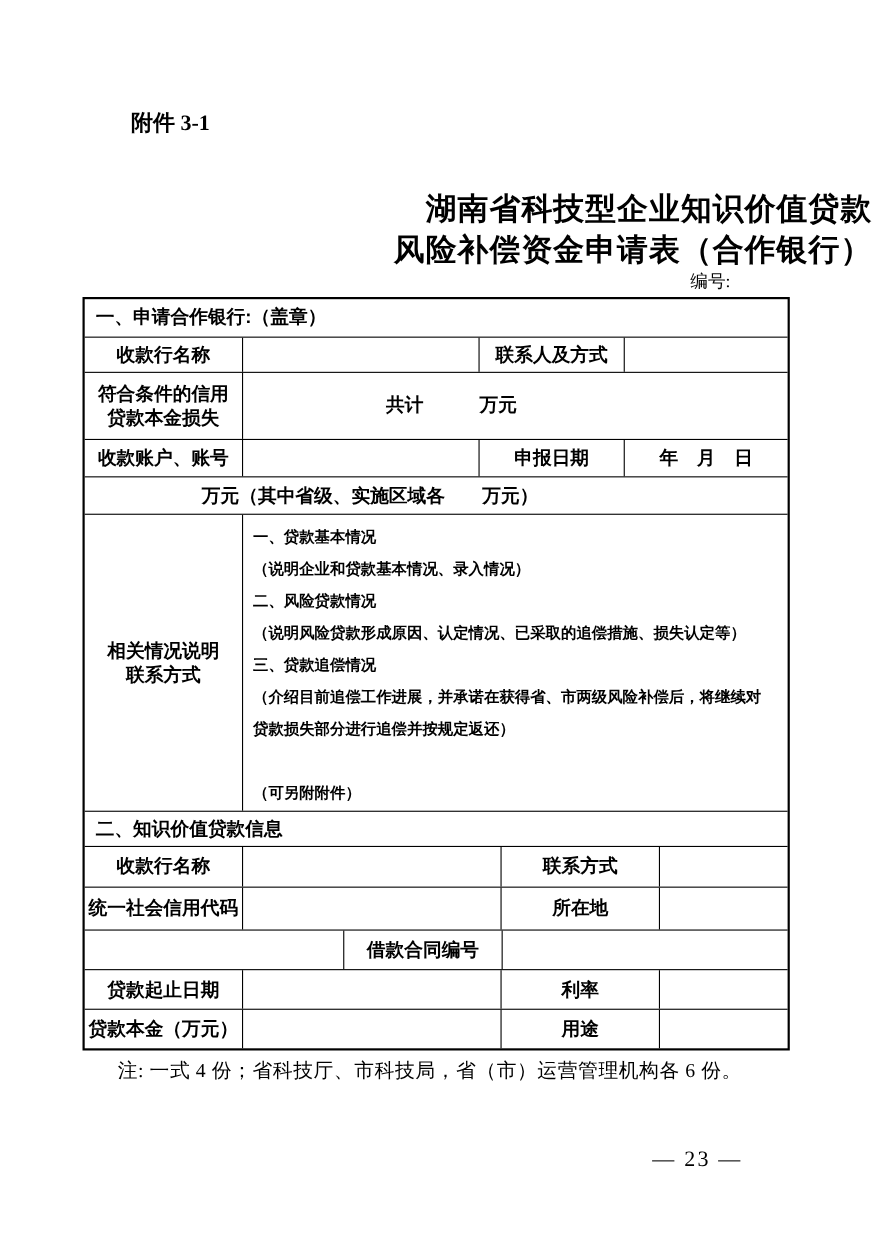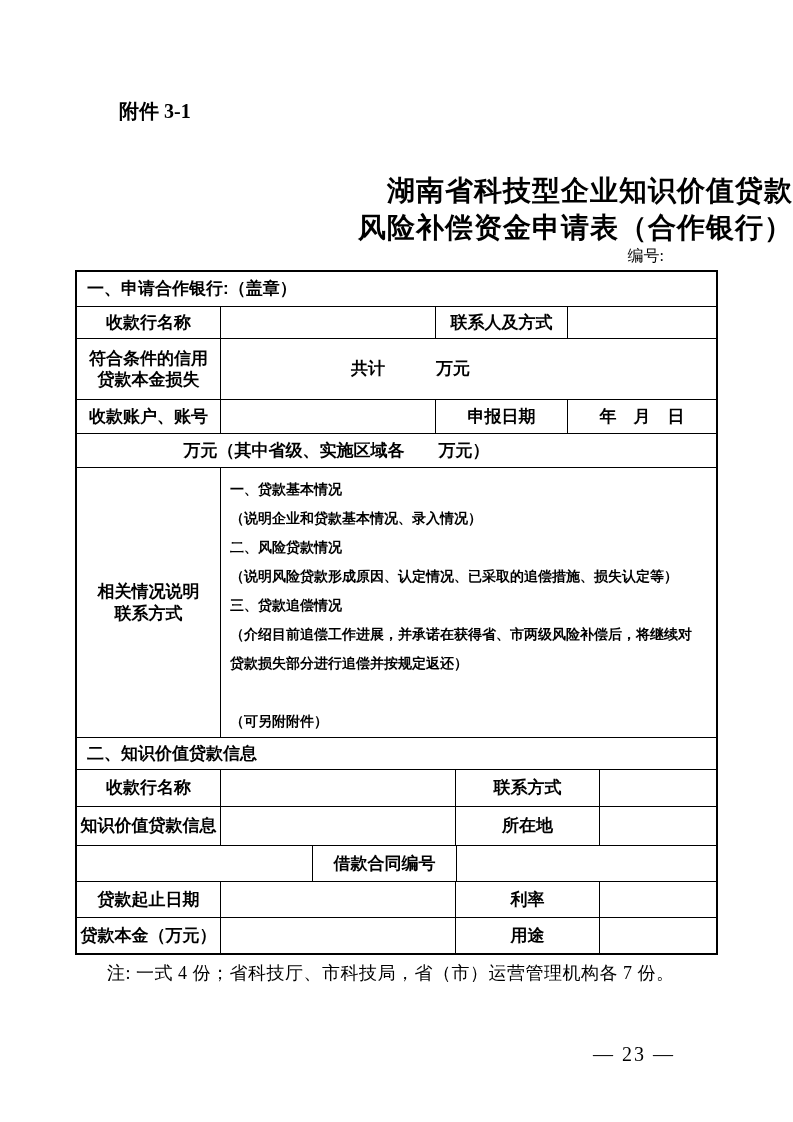--- a/index.html
+++ b/index.html
@@ -134,21 +134,21 @@
   </div>
 
   <div class="row" style="height:37px">
     <div class="cell s2-l1">收款行名称</div>
     <div class="cell s2-v1"></div>
     <div class="cell s2-l2">联系方式</div>
     <div class="cell s2-v2"></div>
   </div>
 
   <div class="row" style="height:39px">
-    <div class="cell s2-l1">知识价值贷款信息</div>
+    <div class="cell s2-l1">统一社会信用代码</div>
     <div class="cell s2-v1"></div>
     <div class="cell s2-l2">所在地</div>
     <div class="cell s2-v2"></div>
   </div>
 
   <div class="row" style="height:36px">
     <div class="cell s2-v1"></div>
     <div class="cell s2-l2">借款合同编号</div>
     <div class="cell s2-v2"></div>
   </div>
@@ -162,15 +162,15 @@
 
   <div class="row" style="height:36px">
     <div class="cell s2-l1">贷款本金（万元）</div>
     <div class="cell s2-v1"></div>
     <div class="cell s2-l2">用途</div>
     <div class="cell s2-v2"></div>
   </div>
 
 </div>
 
-<div class="footnote">注: 一式 4 份；省科技厅、市科技局，省（市）运营管理机构各 7 份。</div>
+<div class="footnote">注: 一式 4 份；省科技厅、市科技局，省（市）运营管理机构各 6 份。</div>
 
 <div class="page-number">— 23 —</div>
 
 </body></html>

